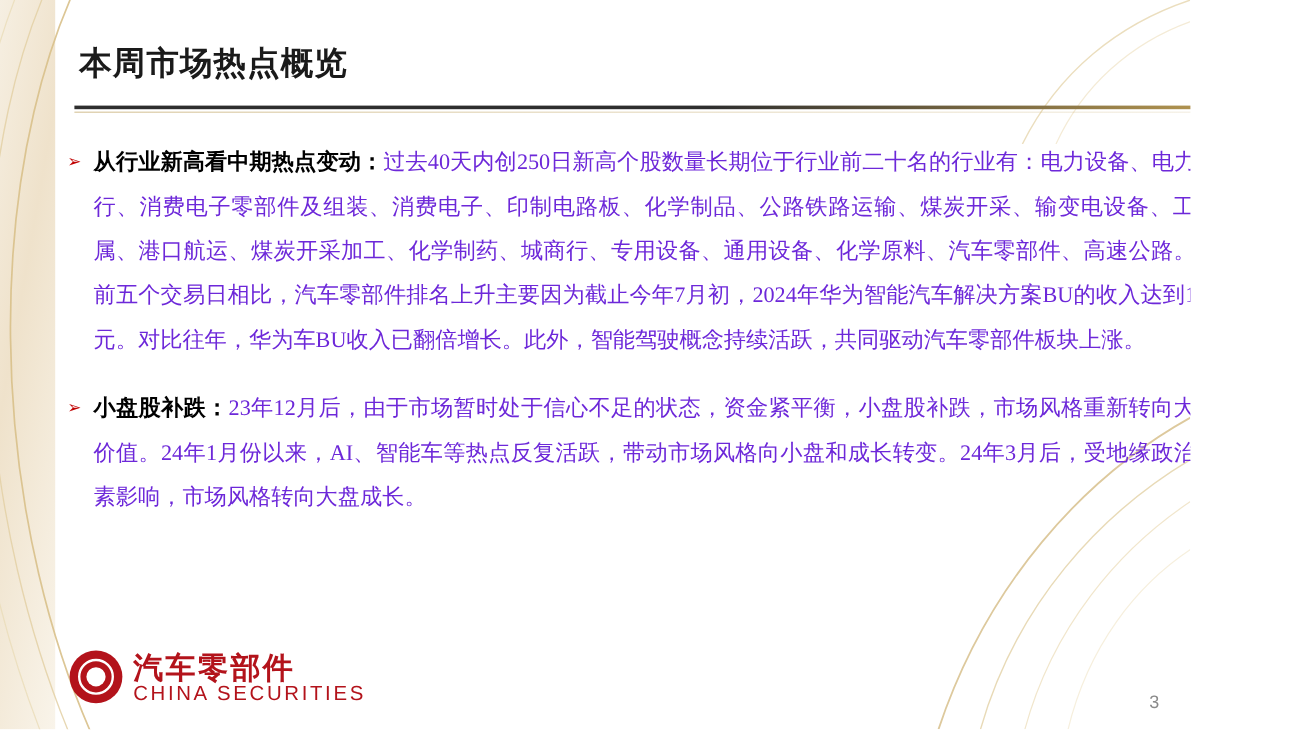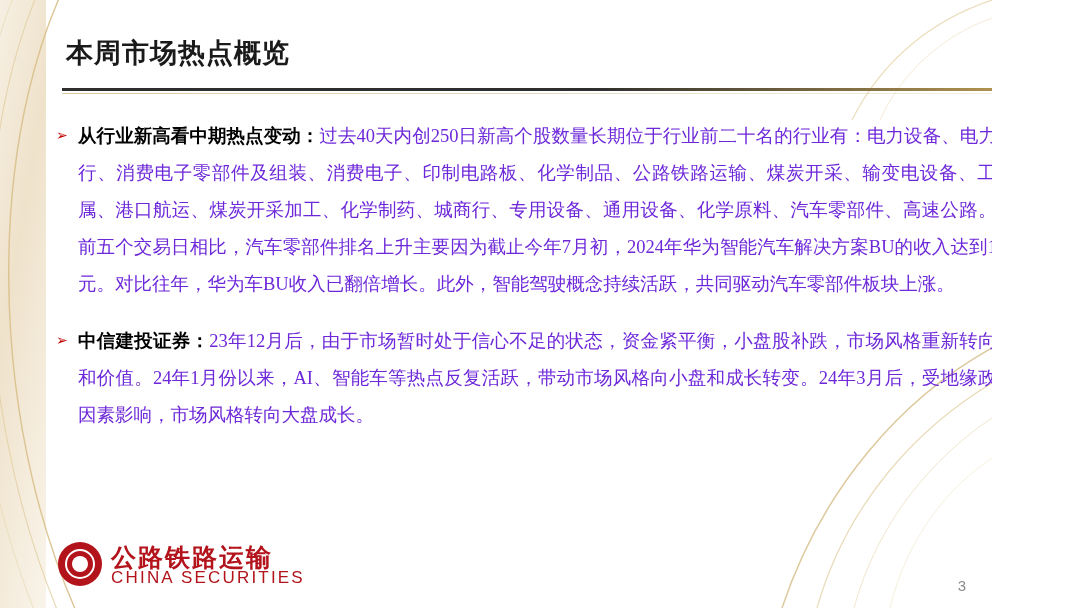--- a/index.html
+++ b/index.html
@@ -210,28 +210,28 @@
 
   <div class="content">
 
     <div class="para">
       <span class="bullet-icon">➢</span>
       <span class="lead">从行业新高看中期热点变动：</span><span class="body-text">过去40天内创250日新高个股数量长期位于行业前二十名的行业有：电力设备、电力、银行、消费电子零部件及组装、消费电子、印制电路板、化学制品、公路铁路运输、煤炭开采、输变电设备、工业金属、港口航运、煤炭开采加工、化学制药、城商行、专用设备、通用设备、化学原料、汽车零部件、高速公路。与此前五个交易日相比，汽车零部件排名上升主要因为截止今年7月初，2024年华为智能汽车解决方案BU的收入达到100亿元。对比往年，华为车BU收入已翻倍增长。此外，智能驾驶概念持续活跃，共同驱动汽车零部件板块上涨。</span>
     </div>
 
     <div class="para">
       <span class="bullet-icon">➢</span>
-      <span class="lead">中信建投证券：</span><span class="body-text">23年12月后，由于市场暂时处于信心不足的状态，资金紧平衡，小盘股补跌，市场风格重新转向大盘和价值。24年1月份以来，AI、智能车等热点反复活跃，带动市场风格向小盘和成长转变。24年3月后，受地缘政治等因素影响，市场风格转向大盘成长。</span>
+      <span class="lead">小盘股补跌：</span><span class="body-text">23年12月后，由于市场暂时处于信心不足的状态，资金紧平衡，小盘股补跌，市场风格重新转向大盘和价值。24年1月份以来，AI、智能车等热点反复活跃，带动市场风格向小盘和成长转变。24年3月后，受地缘政治等因素影响，市场风格转向大盘成长。</span>
     </div>
 
   </div>
 
   <div class="logo-wrap">
     <div class="logo-mark"></div>
     <div>
-      <div class="logo-cn">公路铁路运输</div>
+      <div class="logo-cn">汽车零部件</div>
       <div class="logo-en">CHINA SECURITIES</div>
     </div>
   </div>
 
   <div class="page-number">3</div>
 
 </div>
 
 </body></html>

